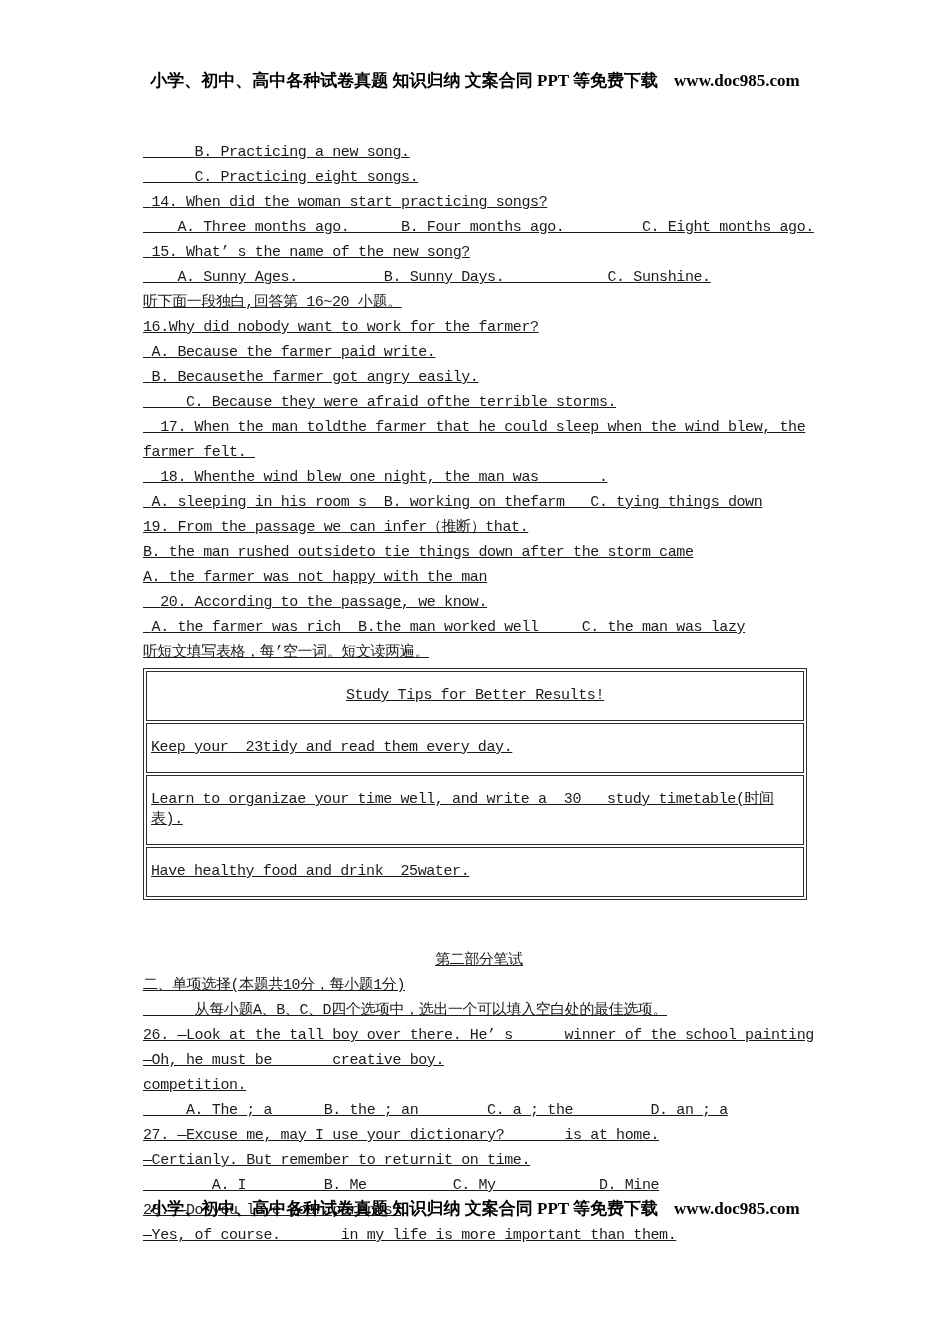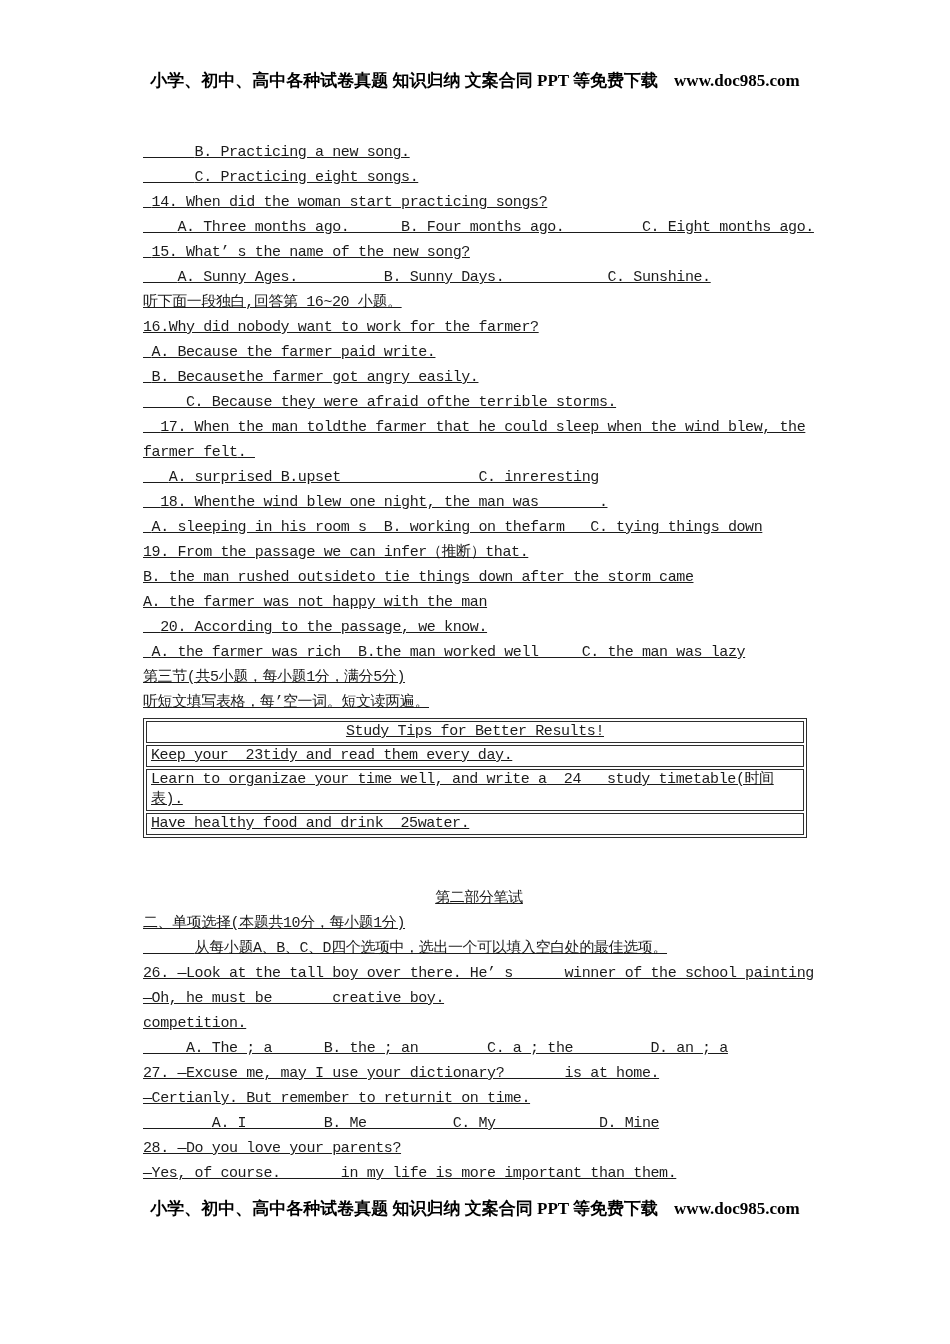--- a/index.html
+++ b/index.html
@@ -41,21 +41,21 @@
   table.tips{
     border-collapse:separate;
     border-spacing:2px;
     border:1px solid #2e2e2e;
     width:664px;
     margin:3px 0 2px 0;
     table-layout:fixed;
   }
   table.tips td{
     border:1px solid #2e2e2e;
-    padding:0 4px;
+    padding:14px 4px;
     line-height:20px;
     font-size:15px;
     letter-spacing:-0.4px;
     white-space:pre-wrap;
     word-wrap:break-word;
     margin-left:40px;
   }
   table.tips td.center{text-align:center;white-space:normal;}
 </style>
 </head>
@@ -75,41 +75,39 @@
         <div class="line"><span>    A. Three months ago.      B. Four months ago.         C. Eight months ago.</span></div>
         <div class="line"><span> 15. What’ s the name of the new song?</span></div>
         <div class="line"><span>    A. Sunny Ages.          B. Sunny Days.            C. Sunshine.</span></div>
         <div class="line"><span>听下面一段独白,回答第 16~20 小题。</span></div>
         <div class="line"><span>16.Why did nobody want to work for the farmer?</span></div>
         <div class="line"><span> A. Because the farmer paid write.</span></div>
         <div class="line"><span> B. Becausethe farmer got angry easily.</span></div>
         <div class="line"><span>     C. Because they were afraid ofthe terrible storms.</span></div>
         <div class="line"><span>  17. When the man toldthe farmer that he could sleep when the wind blew, the</span></div>
         <div class="line"><span>farmer felt</span><span class="u">. </span></div>
-        <div class="line"><span>   A. surprised B.upset                C. inreresting</span></div>
         <div class="line"><span>  18. Whenthe wind blew one night, the man was_______.</span></div>
         <div class="line"><span> A. sleeping in his room s  B. working on thefarm   C. tying things down</span></div>
         <div class="line"><span>19. From the passage we can infer（推断）that.</span></div>
         <div class="line"><span>B. the man rushed outsideto tie things down after the storm came</span></div>
         <div class="line"><span>A. the farmer was not happy with the man</span></div>
         <div class="line"><span>  20. According to the passage, we know.</span></div>
         <div class="line"><span> A. the farmer was rich  B.the man worked well     C. the man was lazy</span></div>
-        <div class="line"><span>第三节(共5小题，每小题1分，满分5分)</span></div>
         <div class="line"><span>听短文填写表格，每’空一词。短文读两遍。</span></div>
       </div>
     <table class="tips">
       <tbody id="tips-tbody">
           <tr>
             <td class="center"><span>Study Tips for Better Results!</span></td>
           </tr>
           <tr>
             <td class=""><span>Keep your</span><span class="u">  23</span><span>tidy and read them every day.</span></td>
           </tr>
           <tr>
-            <td class=""><span>Learn to organizae your time well, and write a</span><span class="u">  24   </span><span>study timetable(时间表).</span></td>
+            <td class=""><span>Learn to organizae your time well, and write a</span><span class="u">  30   </span><span>study timetable(时间表).</span></td>
           </tr>
           <tr>
             <td class=""><span>Have healthy food and drink</span><span class="u">  25</span><span>water.</span></td>
           </tr>
         </tbody>
     </table>
     <div id="lines-after">
         <div class="line center"><span>第二部分笔试</span></div>
         <div class="line"><span>二、单项选择(本题共10分，每小题1分)</span></div>
         <div class="line"><span>      从每小题A、B、C、D四个选项中，选出一个可以填入空白处的最佳选项。</span></div>

